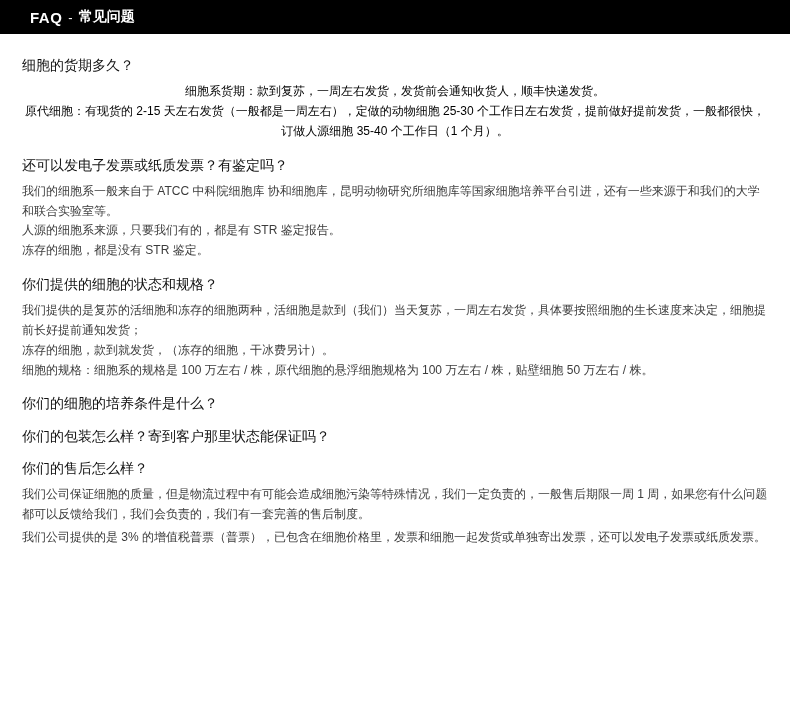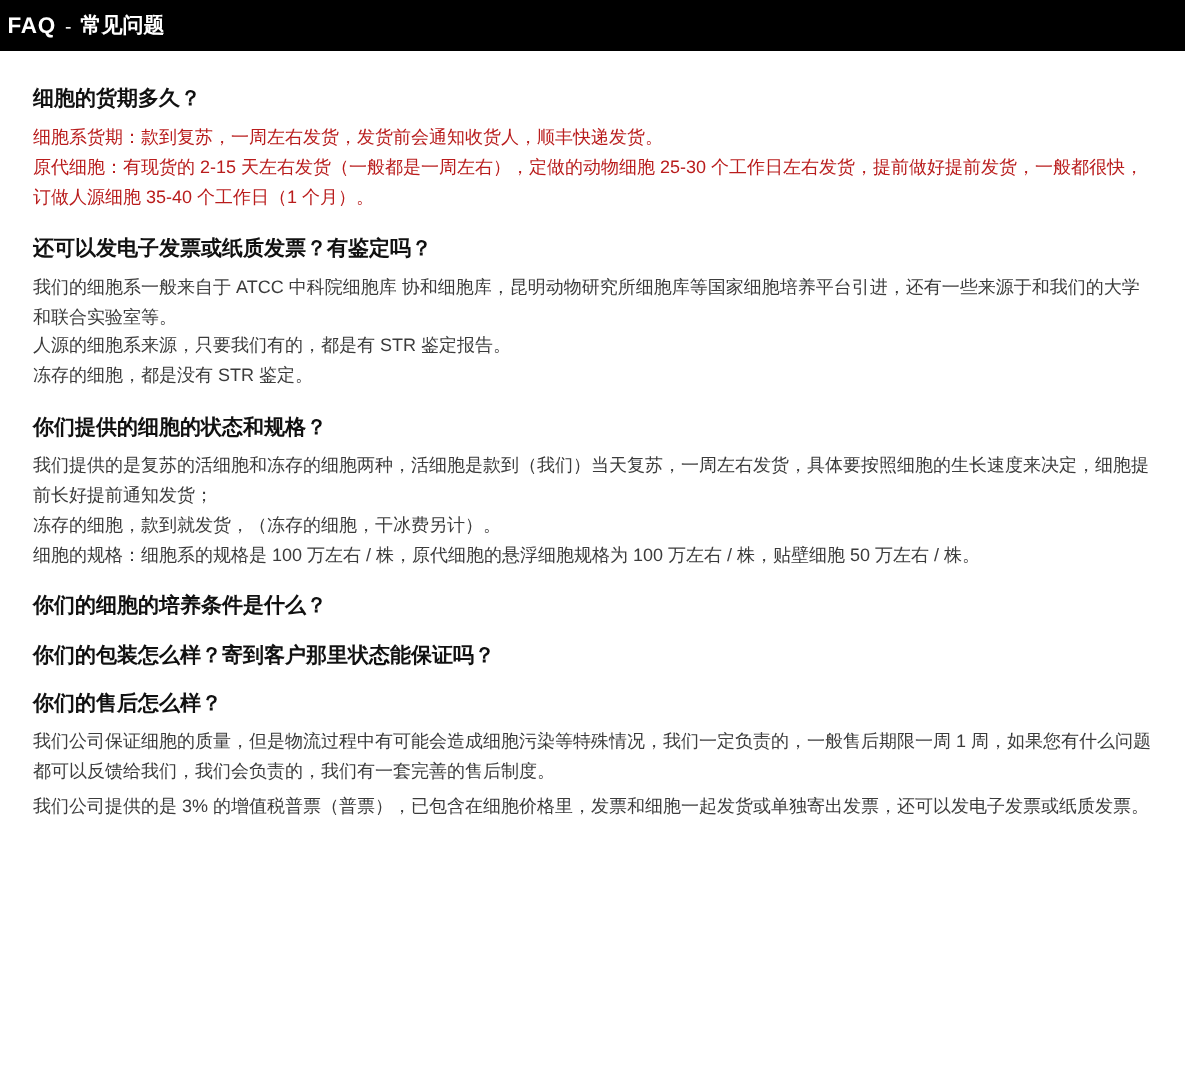--- a/index.html
+++ b/index.html
@@ -19,21 +19,21 @@
     height: 718px;
     position: relative;
     background: #ffffff;
   }
   .header-bar {
     background: #000000;
     color: #ffffff;
     height: 34px;
     display: flex;
     align-items: center;
-    padding: 0 0 0 5px;
+    padding: 0 0 0 30px;
     box-sizing: border-box;
   }
   .header-title {
     font-size: 15px;
     font-weight: bold;
     letter-spacing: 0.5px;
   }
   .header-sep {
     font-size: 13px;
     margin: 0 6px;
@@ -44,34 +44,35 @@
     font-weight: bold;
   }
   .content {
     padding: 8px 22px 0 22px;
   }
   .qa {
     margin: 0 0 4px 0;
   }
   .q {
     font-size: 14px;
-    font-weight: bold;
+    font-weight: normal;
     color: #111111;
     margin: 14px 0 8px 0;
     line-height: 1.3;
   }
   .a {
     font-size: 12px;
     line-height: 1.65;
     color: #3b3b3b;
     margin: 0;
     white-space: pre-line;
   }
   .a.dark {
-    color: #b91c1c;
+    color: #000000;
+    text-align: center;
   }
   .a.indent {
     padding-left: 6px;
   }
 </style>
 </head>
 <body>
 
 <div class="page">
 

